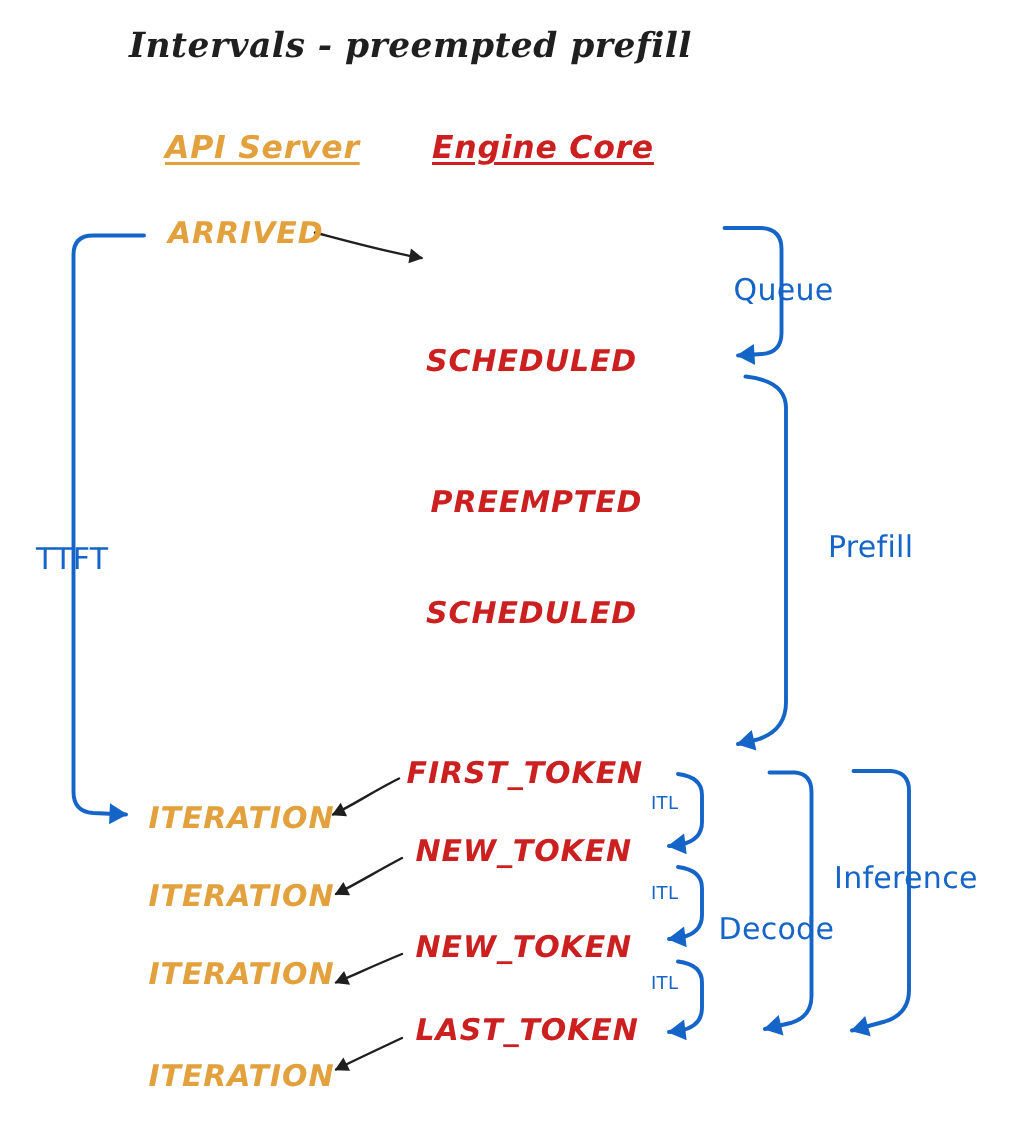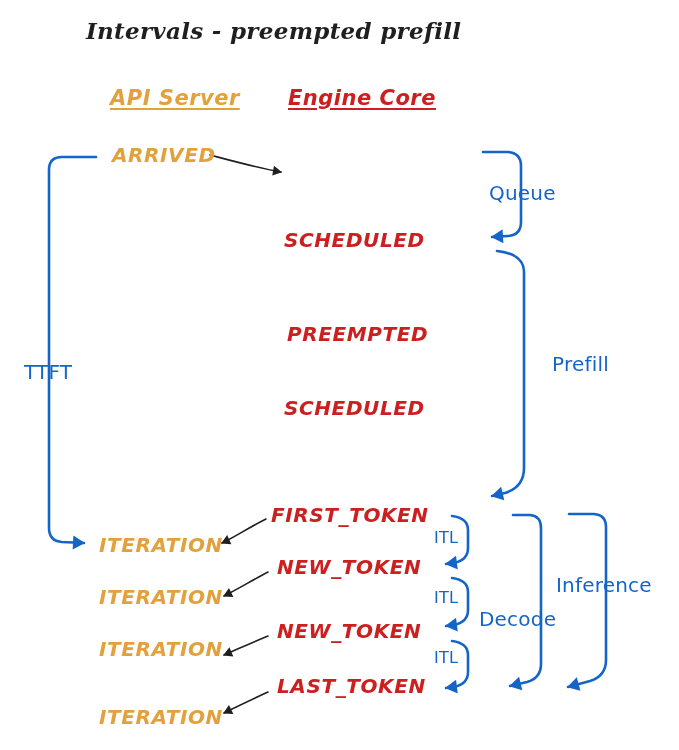--- a/index.html
+++ b/index.html
@@ -46,21 +46,21 @@
 
   .api { color: var(--c-api, #e2a13d); }
   .eng { color: var(--c-eng, #cc2020); }
 
   .iv {
     color: var(--c-blue, #1565c8);
     font-size: 20px;
     font-weight: 500;
     letter-spacing: 0.2px;
   }
-  .iv-sm { font-size: 16px; }
+  .iv-sm { font-size: 12px; }
 
   path.b {
     stroke: var(--c-blue, #1565c8);
     stroke-width: 2.6;
     fill: none;
     stroke-linecap: round;
     stroke-linejoin: round;
   }
   path.k {
     stroke: var(--c-black, #1f1f1f);

